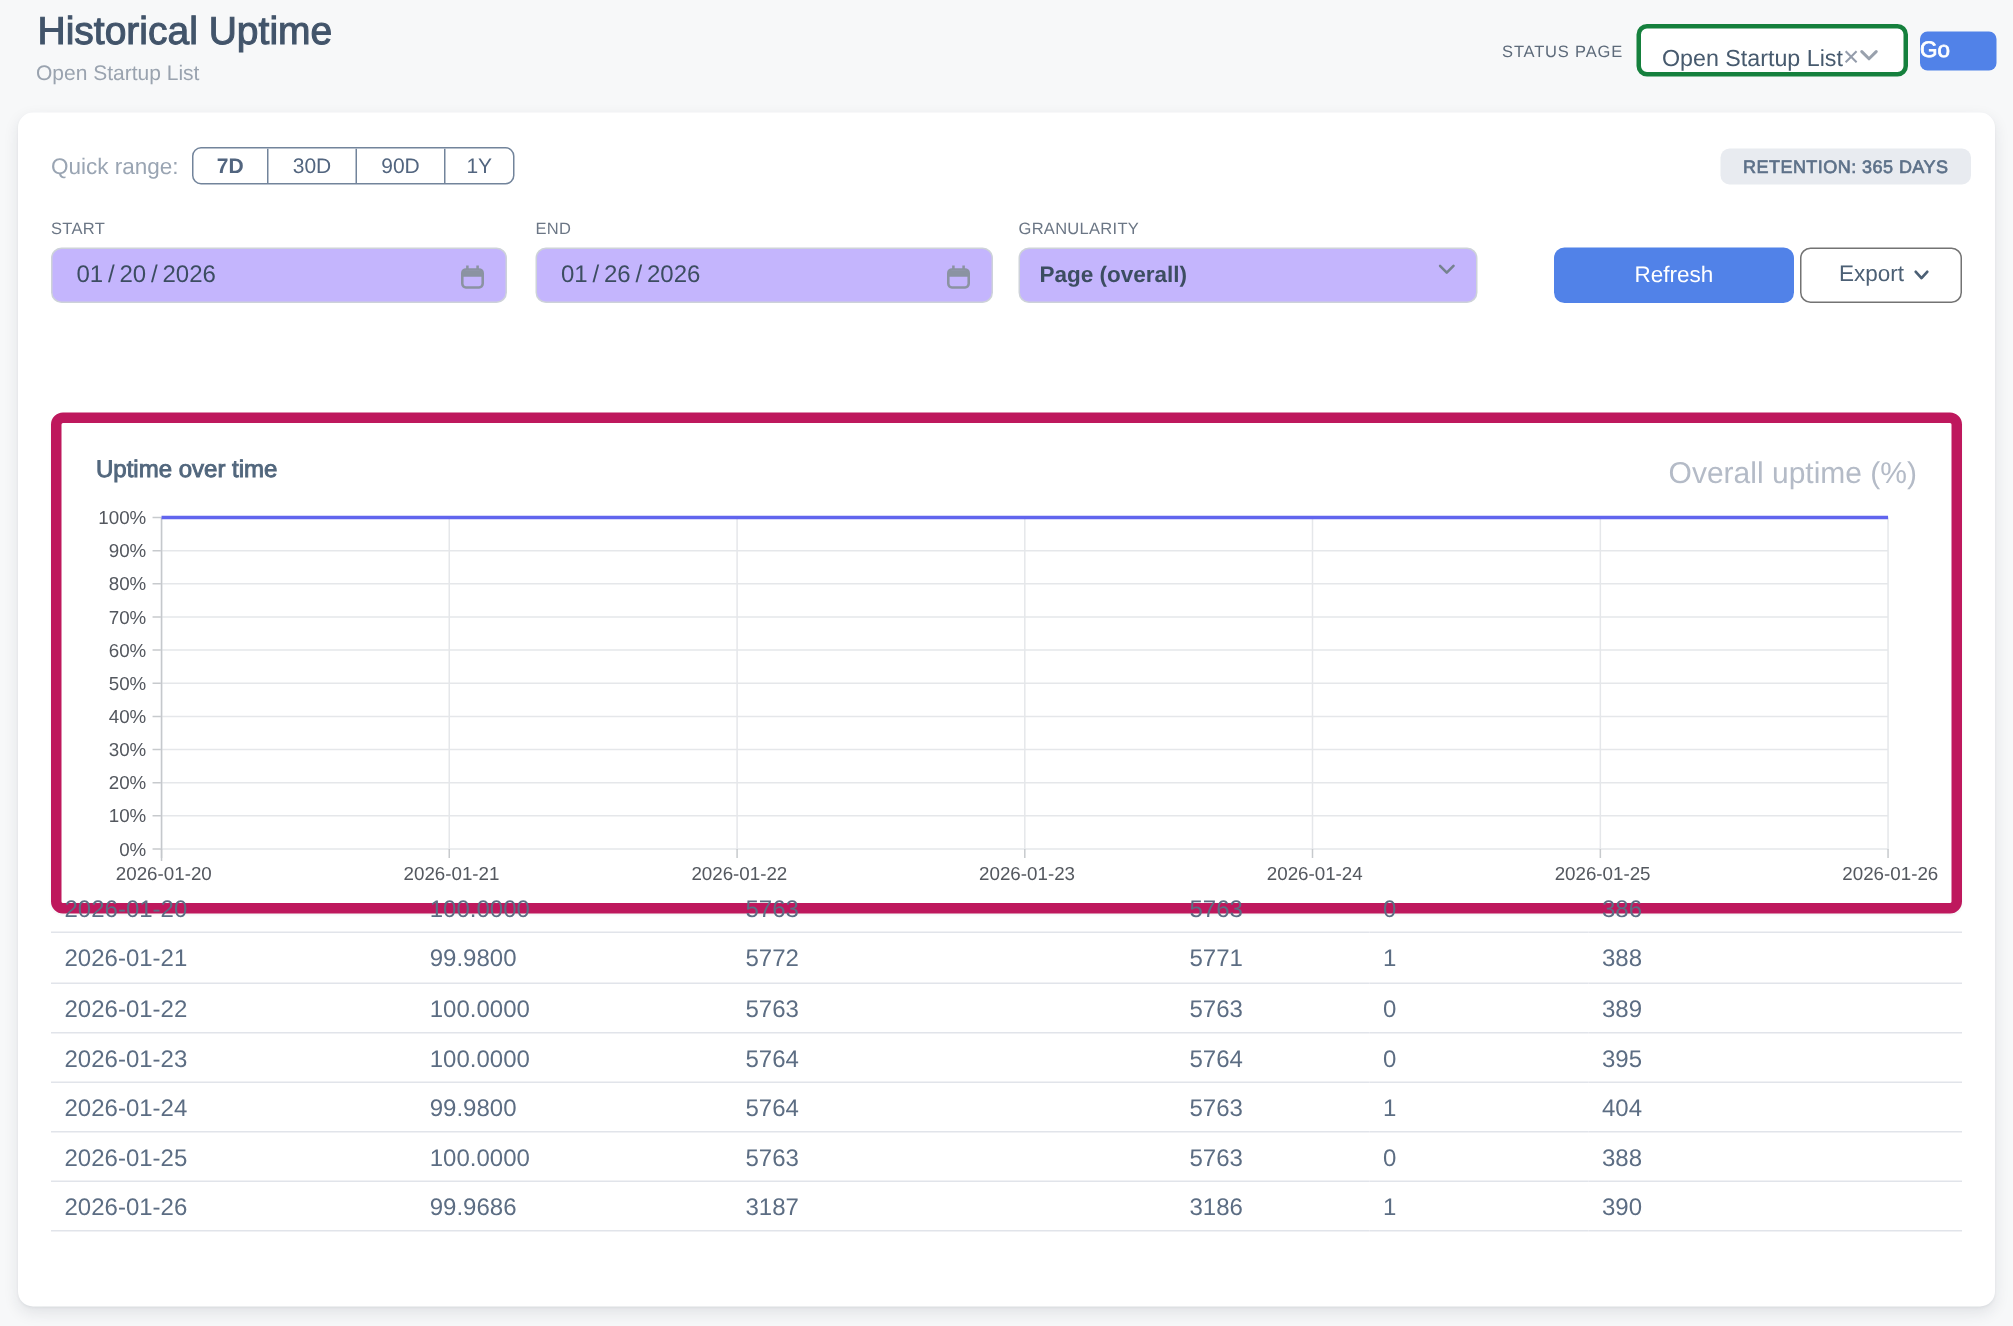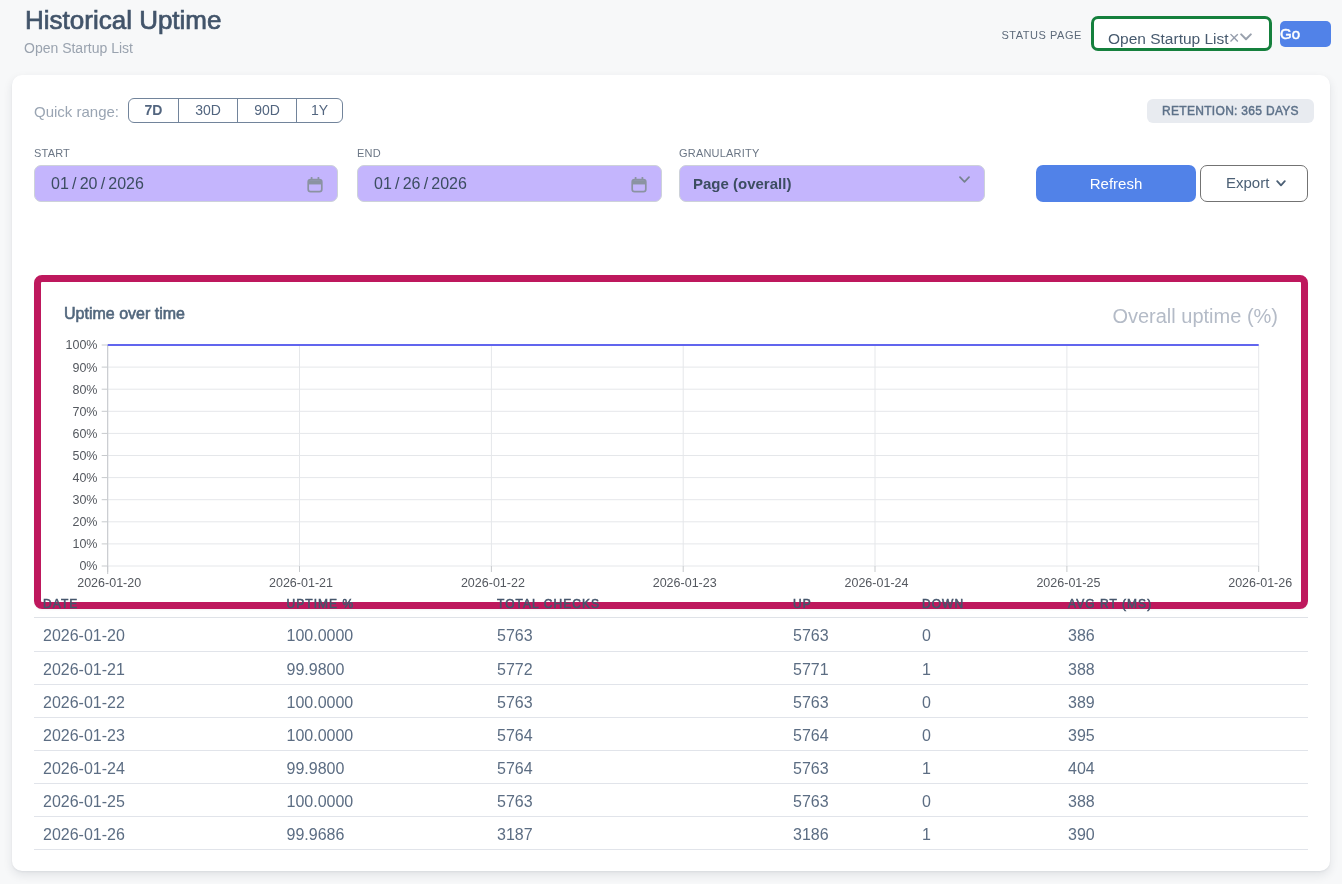--- a/index.html
+++ b/index.html
@@ -171,28 +171,20 @@
     <table class="data">
       <colgroup>
         <col style="width:243.5px">
         <col style="width:210.5px">
         <col style="width:296px">
         <col style="width:129px">
         <col style="width:146px">
         <col>
       </colgroup>
       <tbody>
-        <tr>
-          <th>DATE</th>
-          <th>UPTIME %</th>
-          <th>TOTAL CHECKS</th>
-          <th>UP</th>
-          <th>DOWN</th>
-          <th>AVG RT (MS)</th>
-        </tr>
       <tr>
           <td>2026-01-20</td>
           <td>100.0000</td>
           <td>5763</td>
           <td>5763</td>
           <td>0</td>
           <td>386</td>
         </tr>
       <tr>
           <td>2026-01-21</td>

